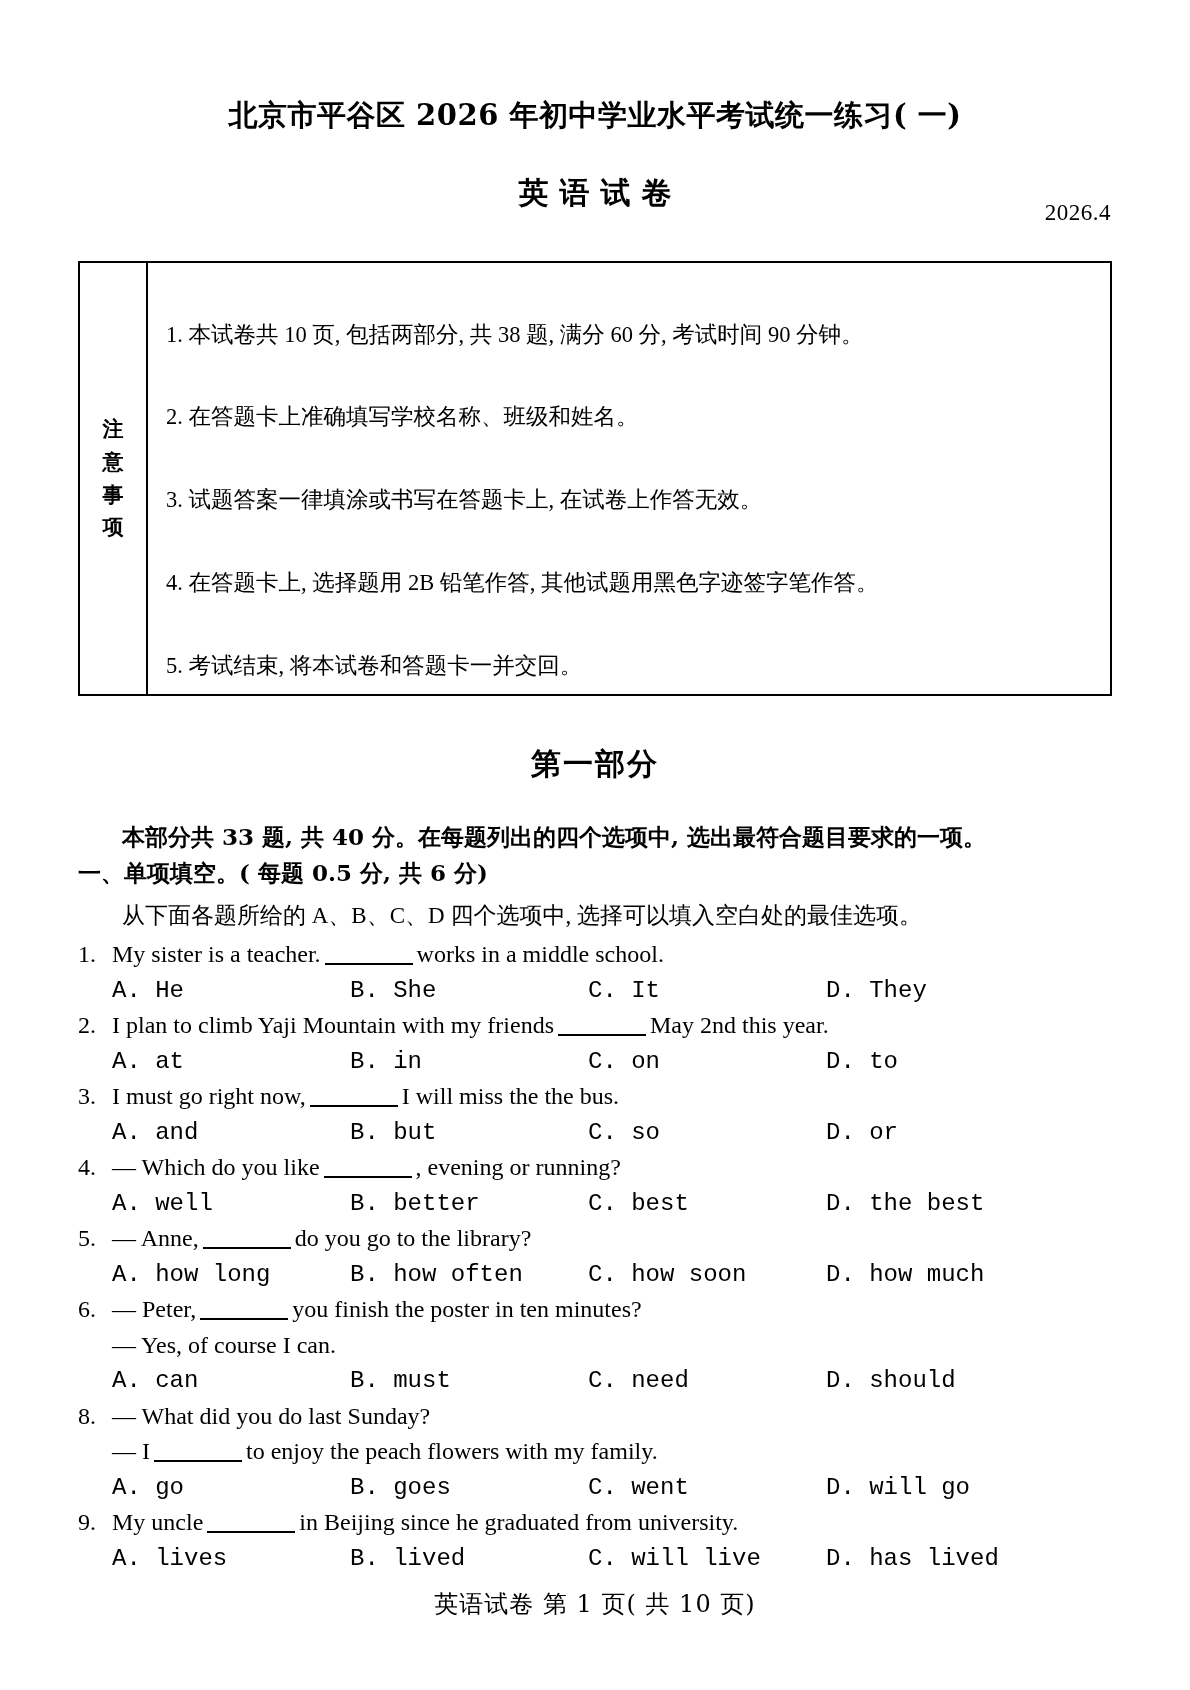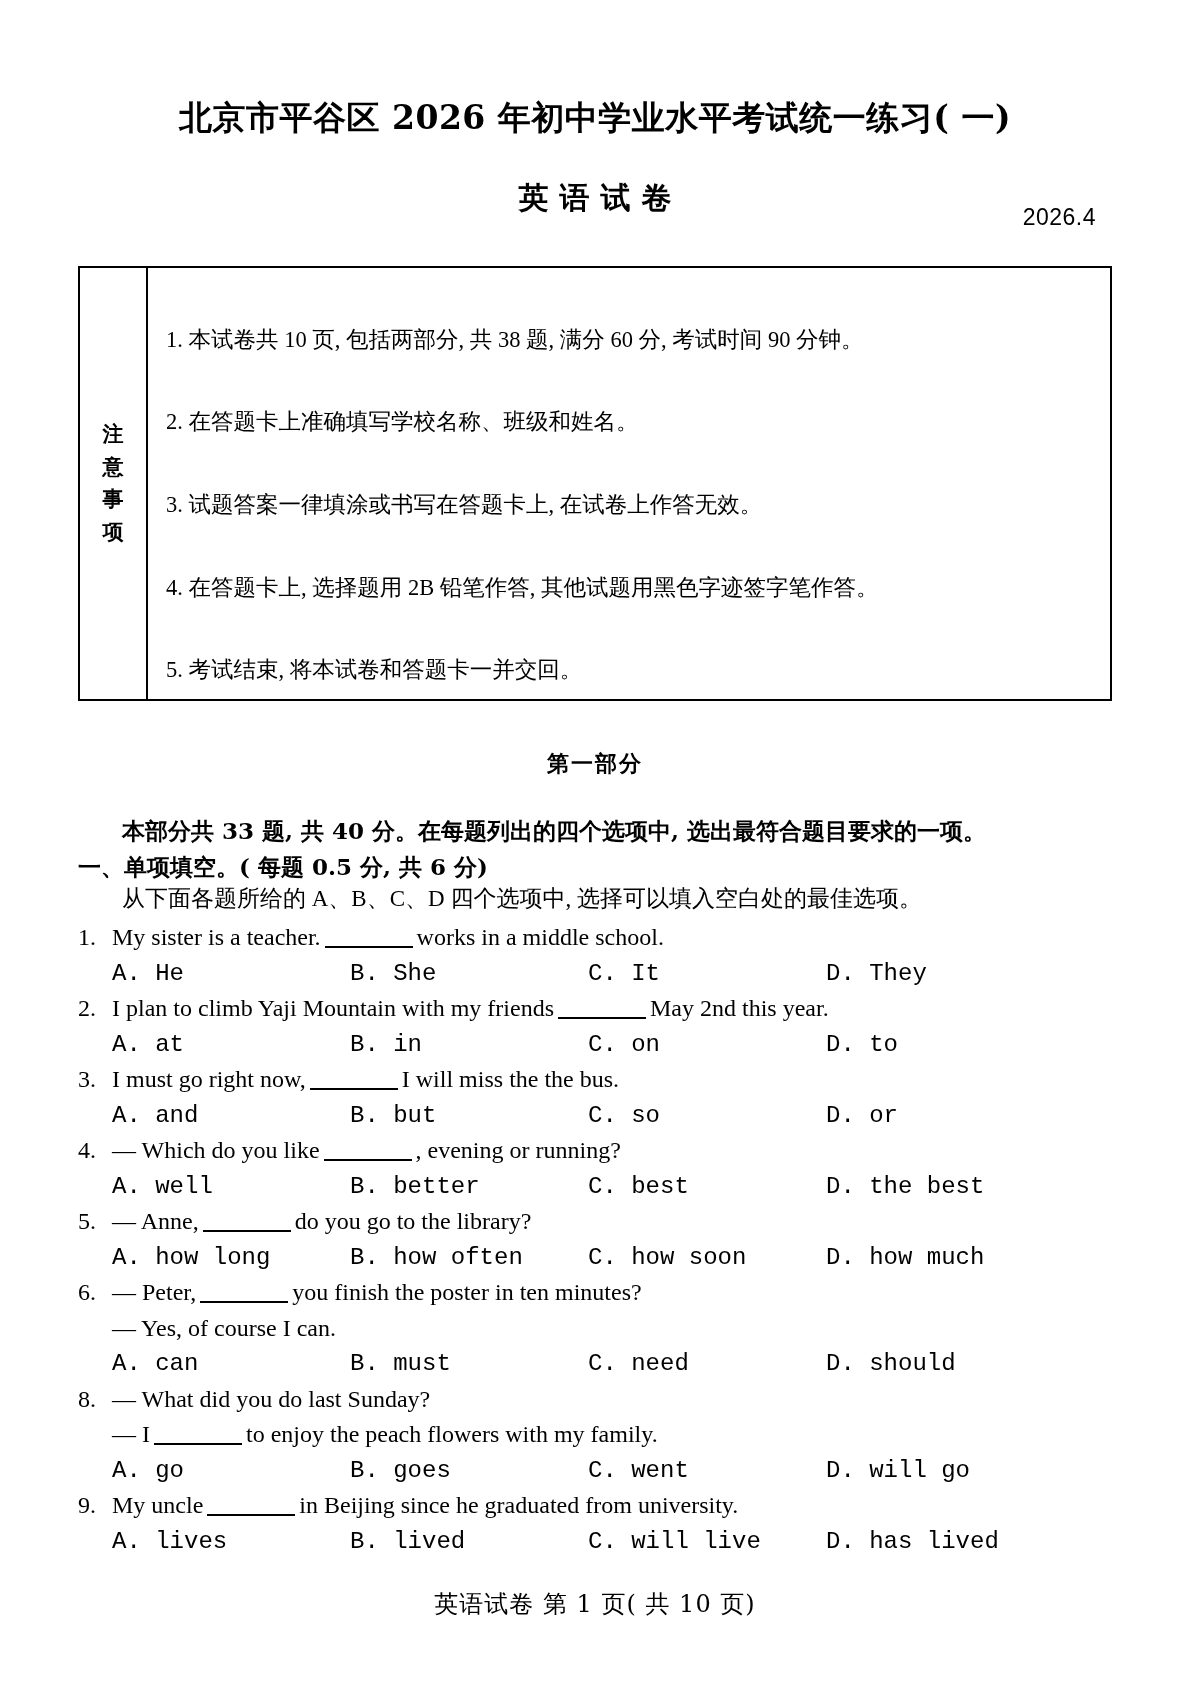--- a/index.html
+++ b/index.html
@@ -21,45 +21,45 @@
     height: 1690px;
     box-sizing: border-box;
     padding: 0 78px;
   }
 
   
   .doc-title {
     text-align: center;
     font-family: "DejaVu Serif", "Liberation Serif", serif;
     font-weight: bold;
-    font-size: 33px;
+    font-size: 29px;
     letter-spacing: 0.5px;
     padding-top: 98px;
     line-height: 1.2;
     white-space: nowrap;
   }
   .subtitle-row {
     position: relative;
     height: 56px;
     margin-top: 40px;
   }
   .doc-subtitle {
     text-align: center;
     font-family: "DejaVu Serif", "Liberation Serif", serif;
     font-weight: bold;
     font-size: 30px;
     letter-spacing: 11px;
     padding-left: 11px;
   }
   .doc-date {
     position: absolute;
-    right: 16px;
+    right: 1px;
     bottom: 3px;
     font-size: 23px;
-    font-family: Liberation Sans, sans-serif;
+    font-family: Liberation Serif, serif;
     letter-spacing: 0.5px;
   }
 
   
   .notice-box {
     margin-top: 32px;
     border: 2px solid #000;
     display: flex;
     min-height: 206px;
   }
@@ -88,21 +88,21 @@
     white-space: nowrap;
     font-family: "Liberation Serif", "DejaVu Serif", serif;
     margin-top: 44px;
   }
 
   
   .part-heading {
     text-align: center;
     font-family: "DejaVu Serif", "Liberation Serif", serif;
     font-weight: bold;
-    font-size: 22px;
+    font-size: 30px;
     letter-spacing: 2px;
     margin-top: 48px;
   }
   .part-intro {
     font-size: 23px;
     font-weight: bold;
     margin-top: 36px;
     text-indent: 44px;
     line-height: 1.35;
     white-space: nowrap;
@@ -110,21 +110,21 @@
   }
   .section-heading {
     font-size: 23px;
     font-weight: bold;
     margin-top: 6px;
     line-height: 1.3;
     font-family: "DejaVu Serif", "Liberation Serif", serif;
   }
   .section-directions {
     font-size: 23px;
-    margin-top: 1px;
+    margin-top: 12px;
     text-indent: 44px;
     line-height: 1.35;
     white-space: nowrap;
     font-family: "Liberation Serif", "DejaVu Serif", serif;
   }
 
   
   .questions { margin-top: 6px; }
   .question { margin-top: 0; }
   .q-line {

